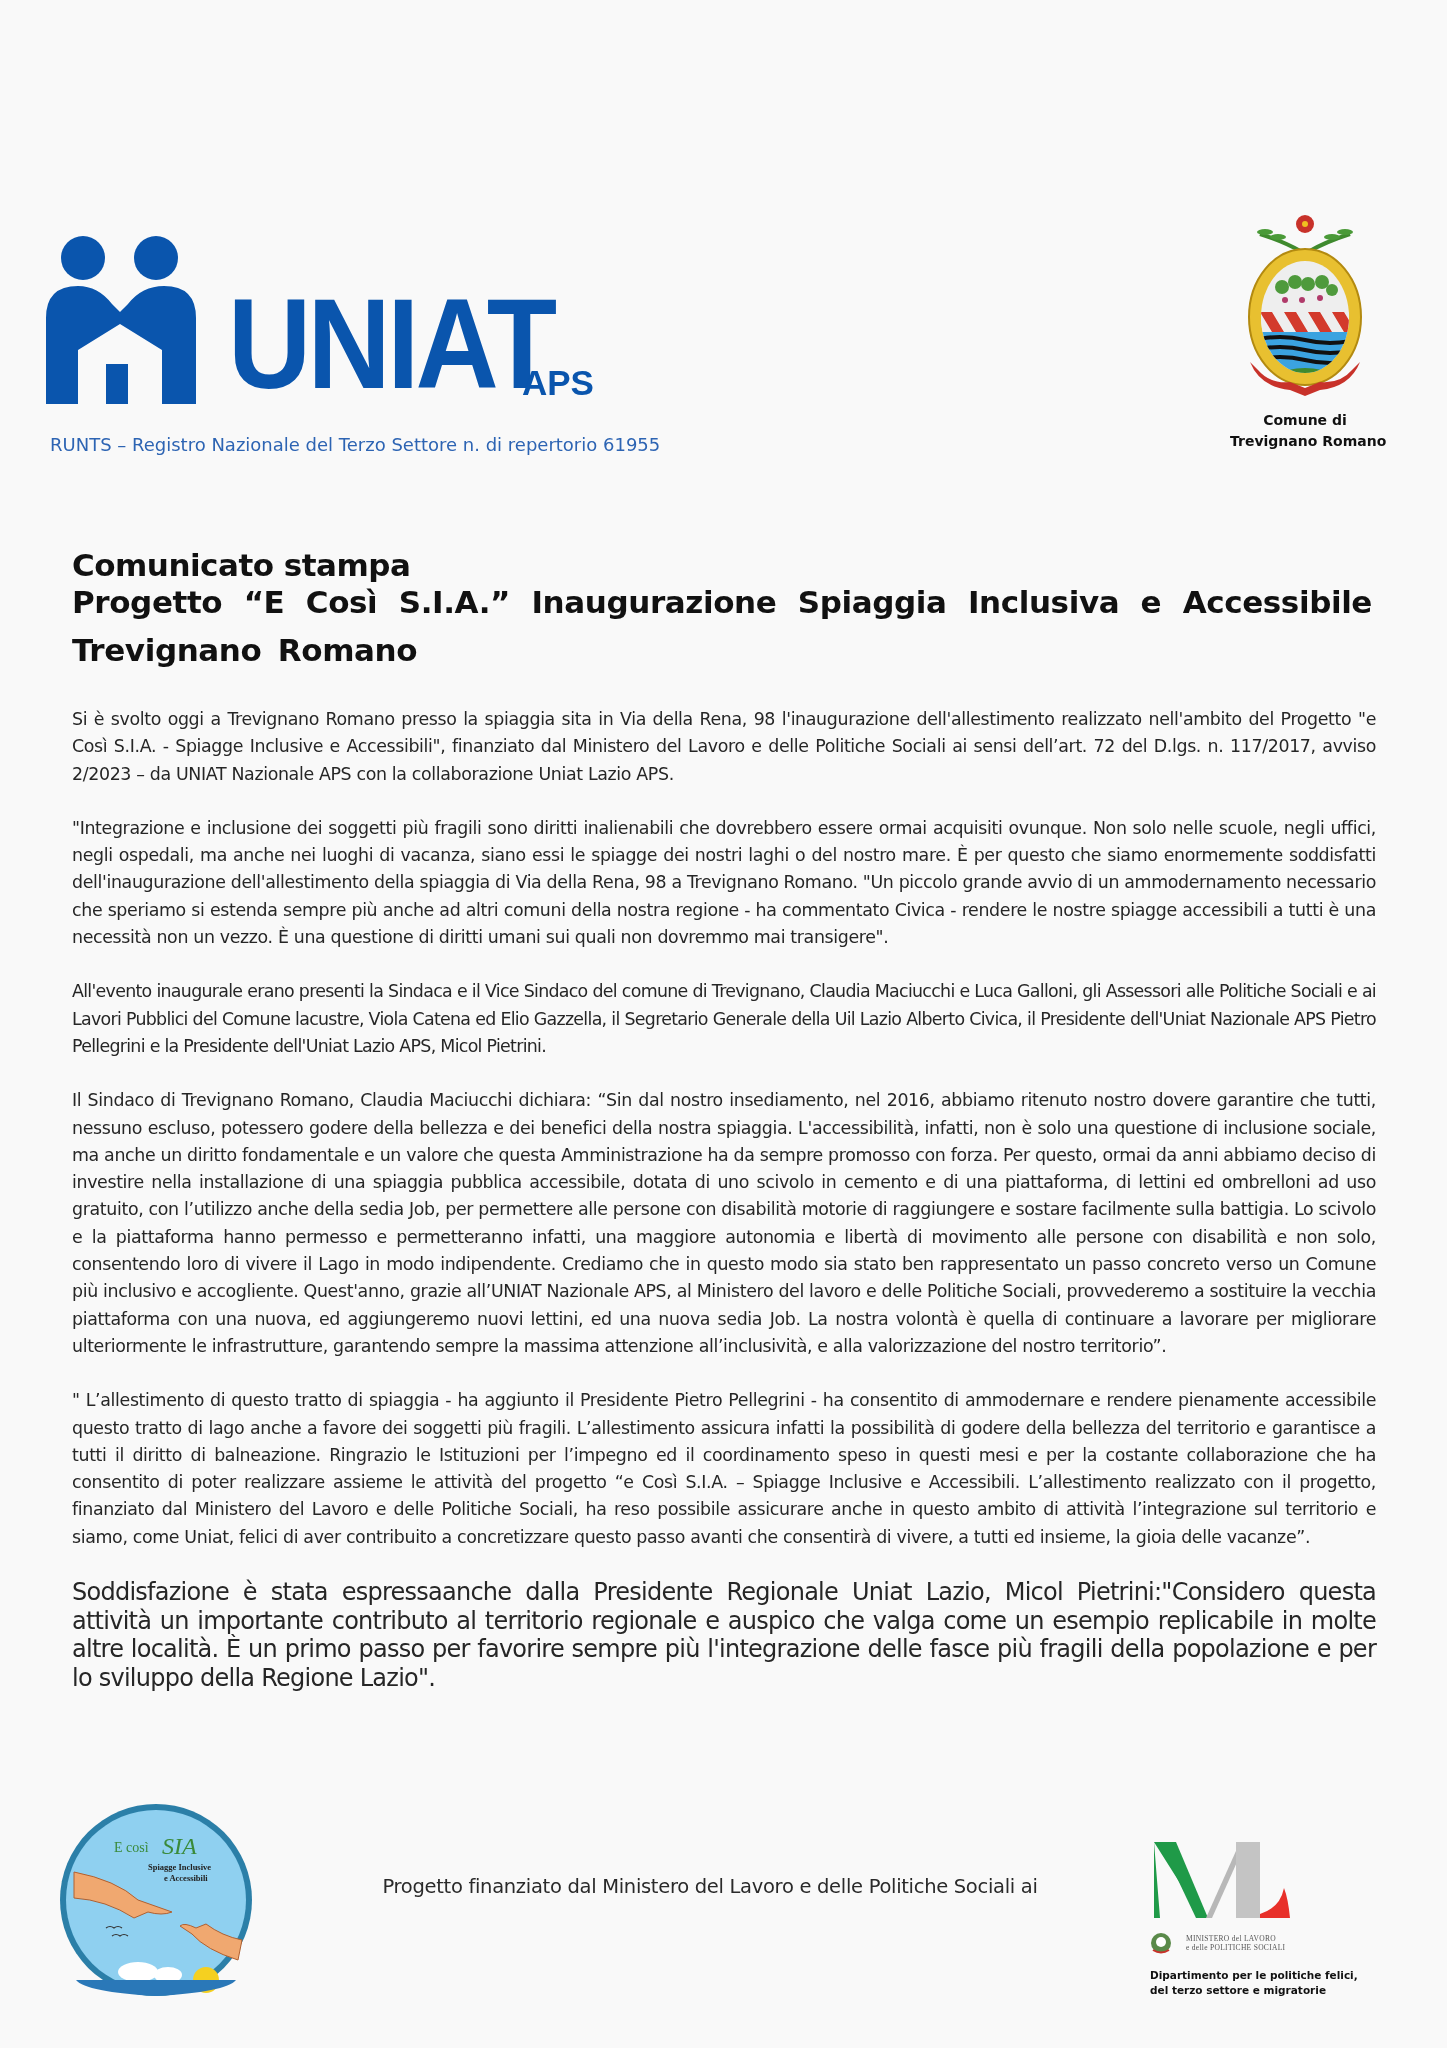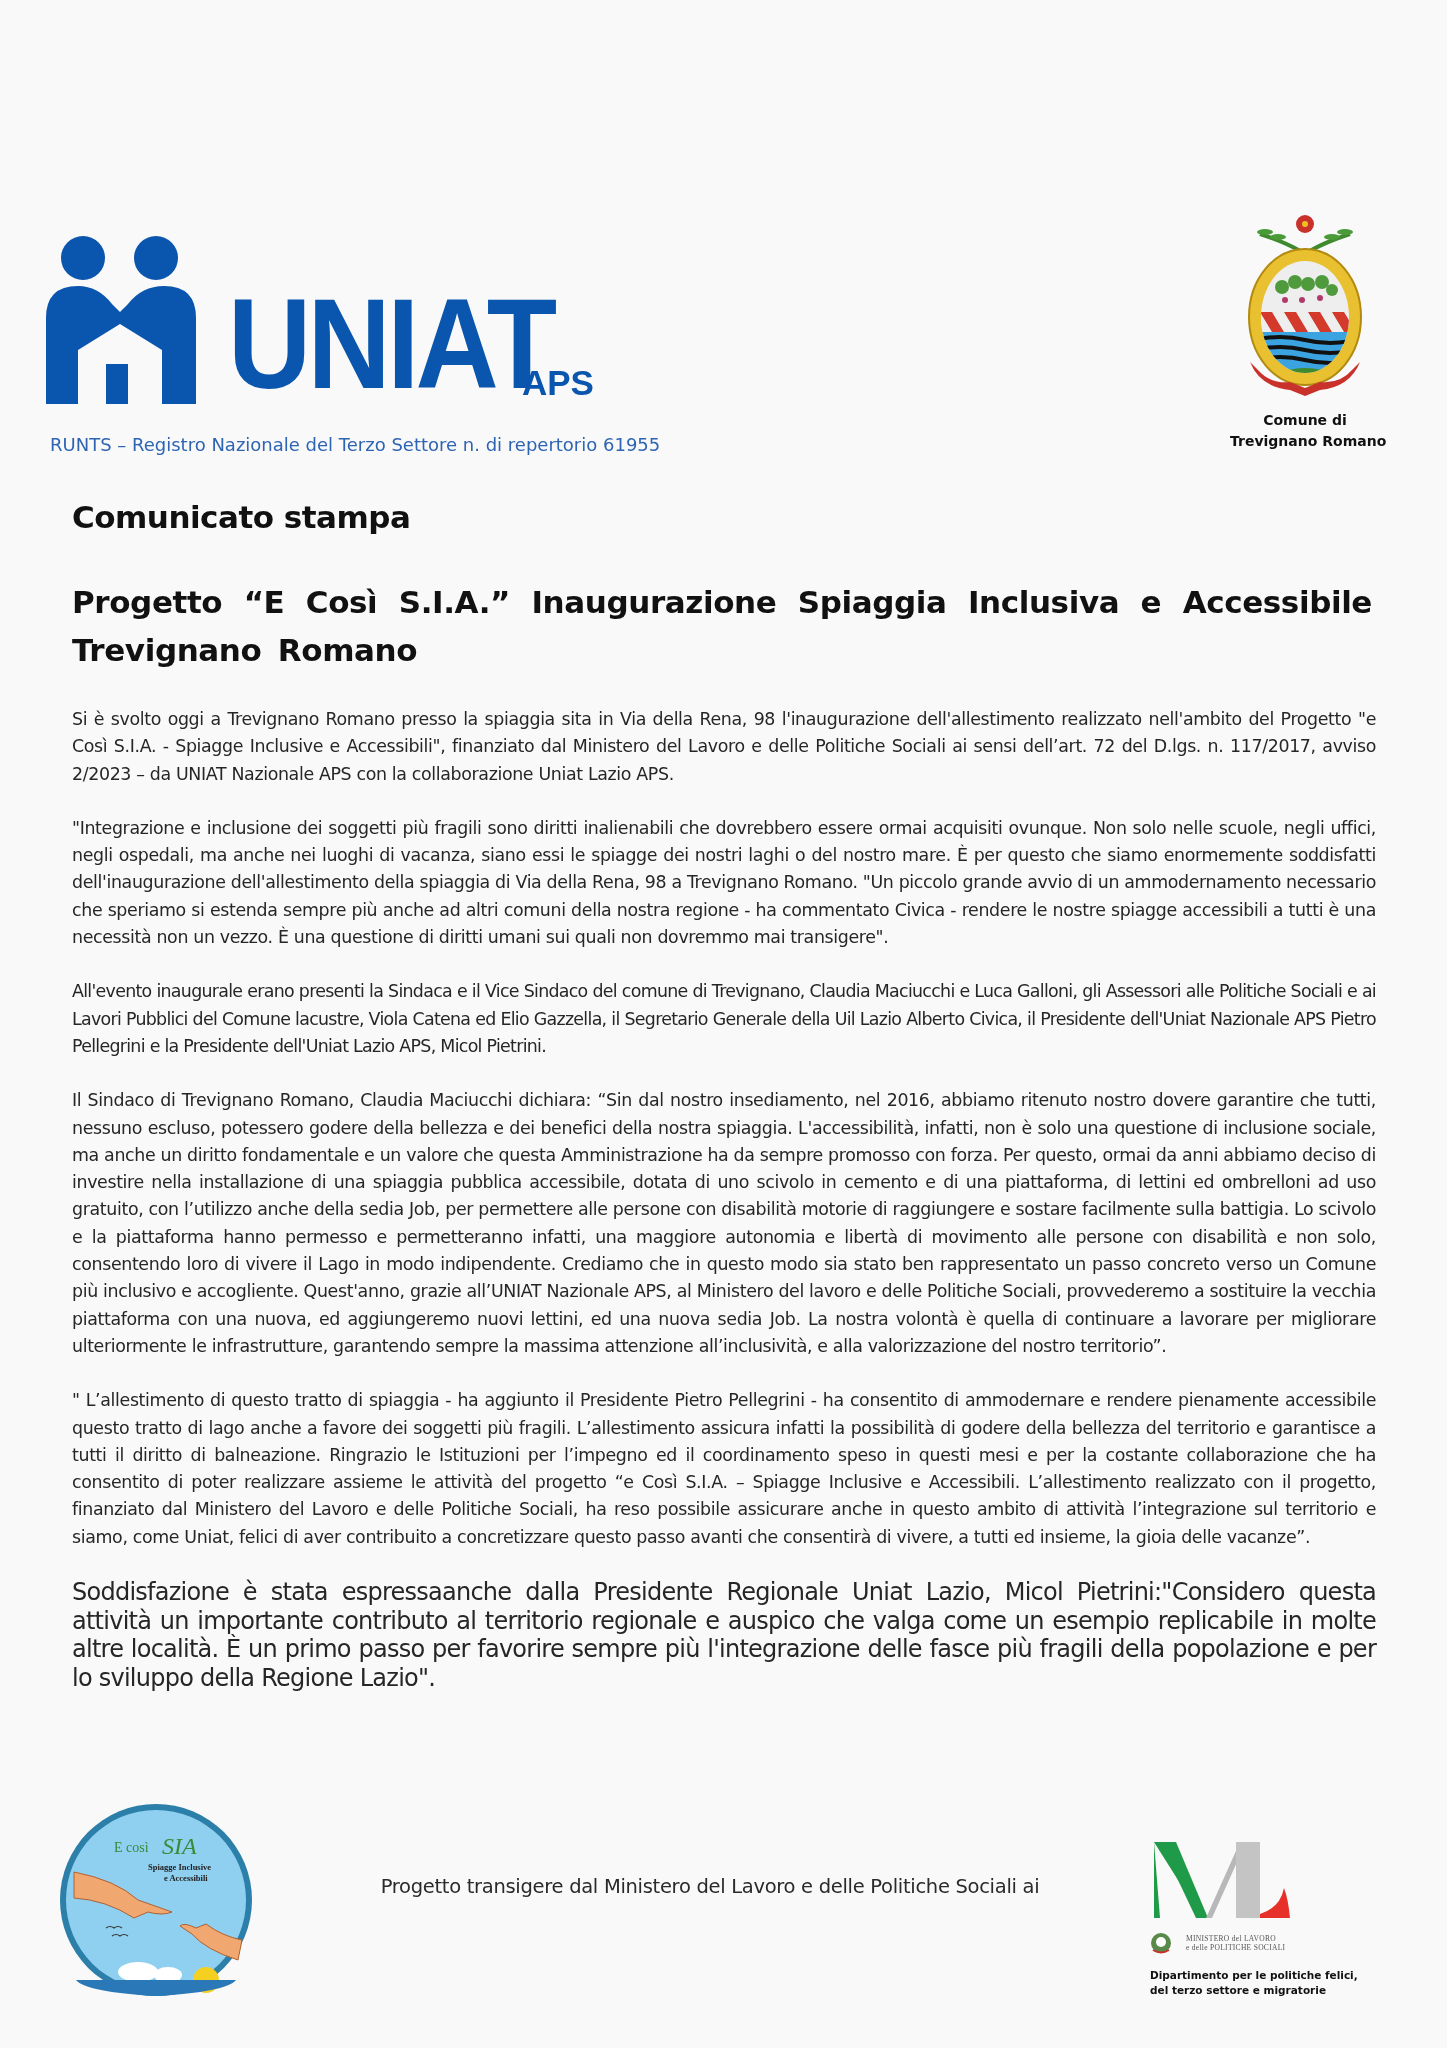--- a/index.html
+++ b/index.html
@@ -12,21 +12,21 @@
   .uniat-word { position: absolute; left: 182px; top: 52px; font-family: "Liberation Sans", sans-serif; font-weight: bold; font-size: 128px; line-height: 128px; color: #0a55ad; letter-spacing: -4px; transform: scaleX(0.9); transform-origin: left top; }
   .uniat-aps { position: absolute; left: 476px; top: 132px; font-family: "Liberation Sans", sans-serif; font-weight: bold; font-size: 35px; line-height: 46px; color: #0a55ad; }
   .uniat-subtitle { position: absolute; left: 0; top: 178px; font-family: "DejaVu Sans", sans-serif; font-weight: bold; font-size: 20px; color: #0a55ad; letter-spacing: 0.1px; }
   .uniat-runts { position: absolute; left: 4px; top: 206px; font-family: "DejaVu Sans", sans-serif; font-size: 18px; color: #2d64b3; }
 
   .comune-block { position: absolute; left: 1230px; top: 212px; width: 150px; text-align: center; }
   .comune-crest { width: 130px; height: 190px; margin: 0 auto; display: block; }
   .comune-label { font-family: "DejaVu Sans", sans-serif; font-weight: bold; font-size: 14px; line-height: 21px; color: #111; margin-top: 8px; white-space: nowrap; }
 
   
-  .doc-kind { position: absolute; left: 72px; top: 499px; font-family: "DejaVu Sans", sans-serif; font-weight: bold; font-size: 31px; color: #111; letter-spacing: -0.5px; }
+  .doc-kind { position: absolute; left: 72px; top: 547px; font-family: "DejaVu Sans", sans-serif; font-weight: bold; font-size: 31px; color: #111; letter-spacing: -0.5px; }
   .doc-title { position: absolute; left: 72px; top: 578px; width: 1300px; font-family: "DejaVu Sans", sans-serif; font-weight: bold; font-size: 31px; line-height: 48px; color: #111; text-align: justify; text-align-last: left; letter-spacing: -0.4px; word-spacing: 6px; }
 
   
   .body-text { position: absolute; left: 72px; top: 706px; width: 1304px; font-family: "DejaVu Sans", sans-serif; font-size: 17.4px; line-height: 27.3px; color: #262626; text-align: justify; letter-spacing: -0.35px; }
   .body-text p { margin-bottom: 27px; }
   .body-text p.tight { letter-spacing: -0.7px; }
   .body-text p.last { font-size: 24px; line-height: 28.5px; letter-spacing: -0.75px; }
 
   
   .sia-logo { position: absolute; left: 56px; top: 1800px; width: 200px; height: 200px; }
@@ -124,21 +124,21 @@
   <path d="M182 160 Q150 150 136 134 L124 126 Q128 122 140 128 L150 124 Q166 136 186 140 Z" fill="#f0a870" stroke="#b06030" stroke-width="1"></path>
   <path d="M50 128 q4 -3 8 0 q4 -3 8 0" stroke="#333" fill="none" stroke-width="1.2"></path>
   <path d="M56 136 q4 -3 8 0 q4 -3 8 0" stroke="#333" fill="none" stroke-width="1.2"></path>
   <circle cx="150" cy="180" r="13" fill="#f5d020"></circle>
   <ellipse cx="82" cy="172" rx="20" ry="10" fill="#ffffff"></ellipse>
   <ellipse cx="112" cy="175" rx="14" ry="8" fill="#ffffff"></ellipse>
   <path d="M20 180 H180 Q170 192 100 196 Q30 192 20 180 Z" fill="#2a78b8"></path>
 </svg>
 
 <div class="footer-note">
-  <div>Progetto transigere dal Ministero del Lavoro e delle Politiche Sociali ai</div>
+  <div>Progetto finanziato dal Ministero del Lavoro e delle Politiche Sociali ai</div>
 </div>
 
 <div class="ml-block">
   <svg class="ml-mark" viewBox="0 0 140 84">
     <path d="M4 4 H22 L54 74 L52 80 Z M4 4 L10 80 H4 Z" fill="#1f9a48"></path>
     <path d="M10 4 H26 L58 80 H46 Z" fill="#1f9a48"></path>
     <path d="M56 80 L90 4 H96 L62 80 Z" fill="#b8b8b8"></path>
     <path d="M86 4 H110 V80 H86 Z" fill="#c4c4c4"></path>
     <path d="M110 80 H140 Q138 60 134 50 Q130 70 110 76 Z" fill="#e8302a"></path>
   </svg>

